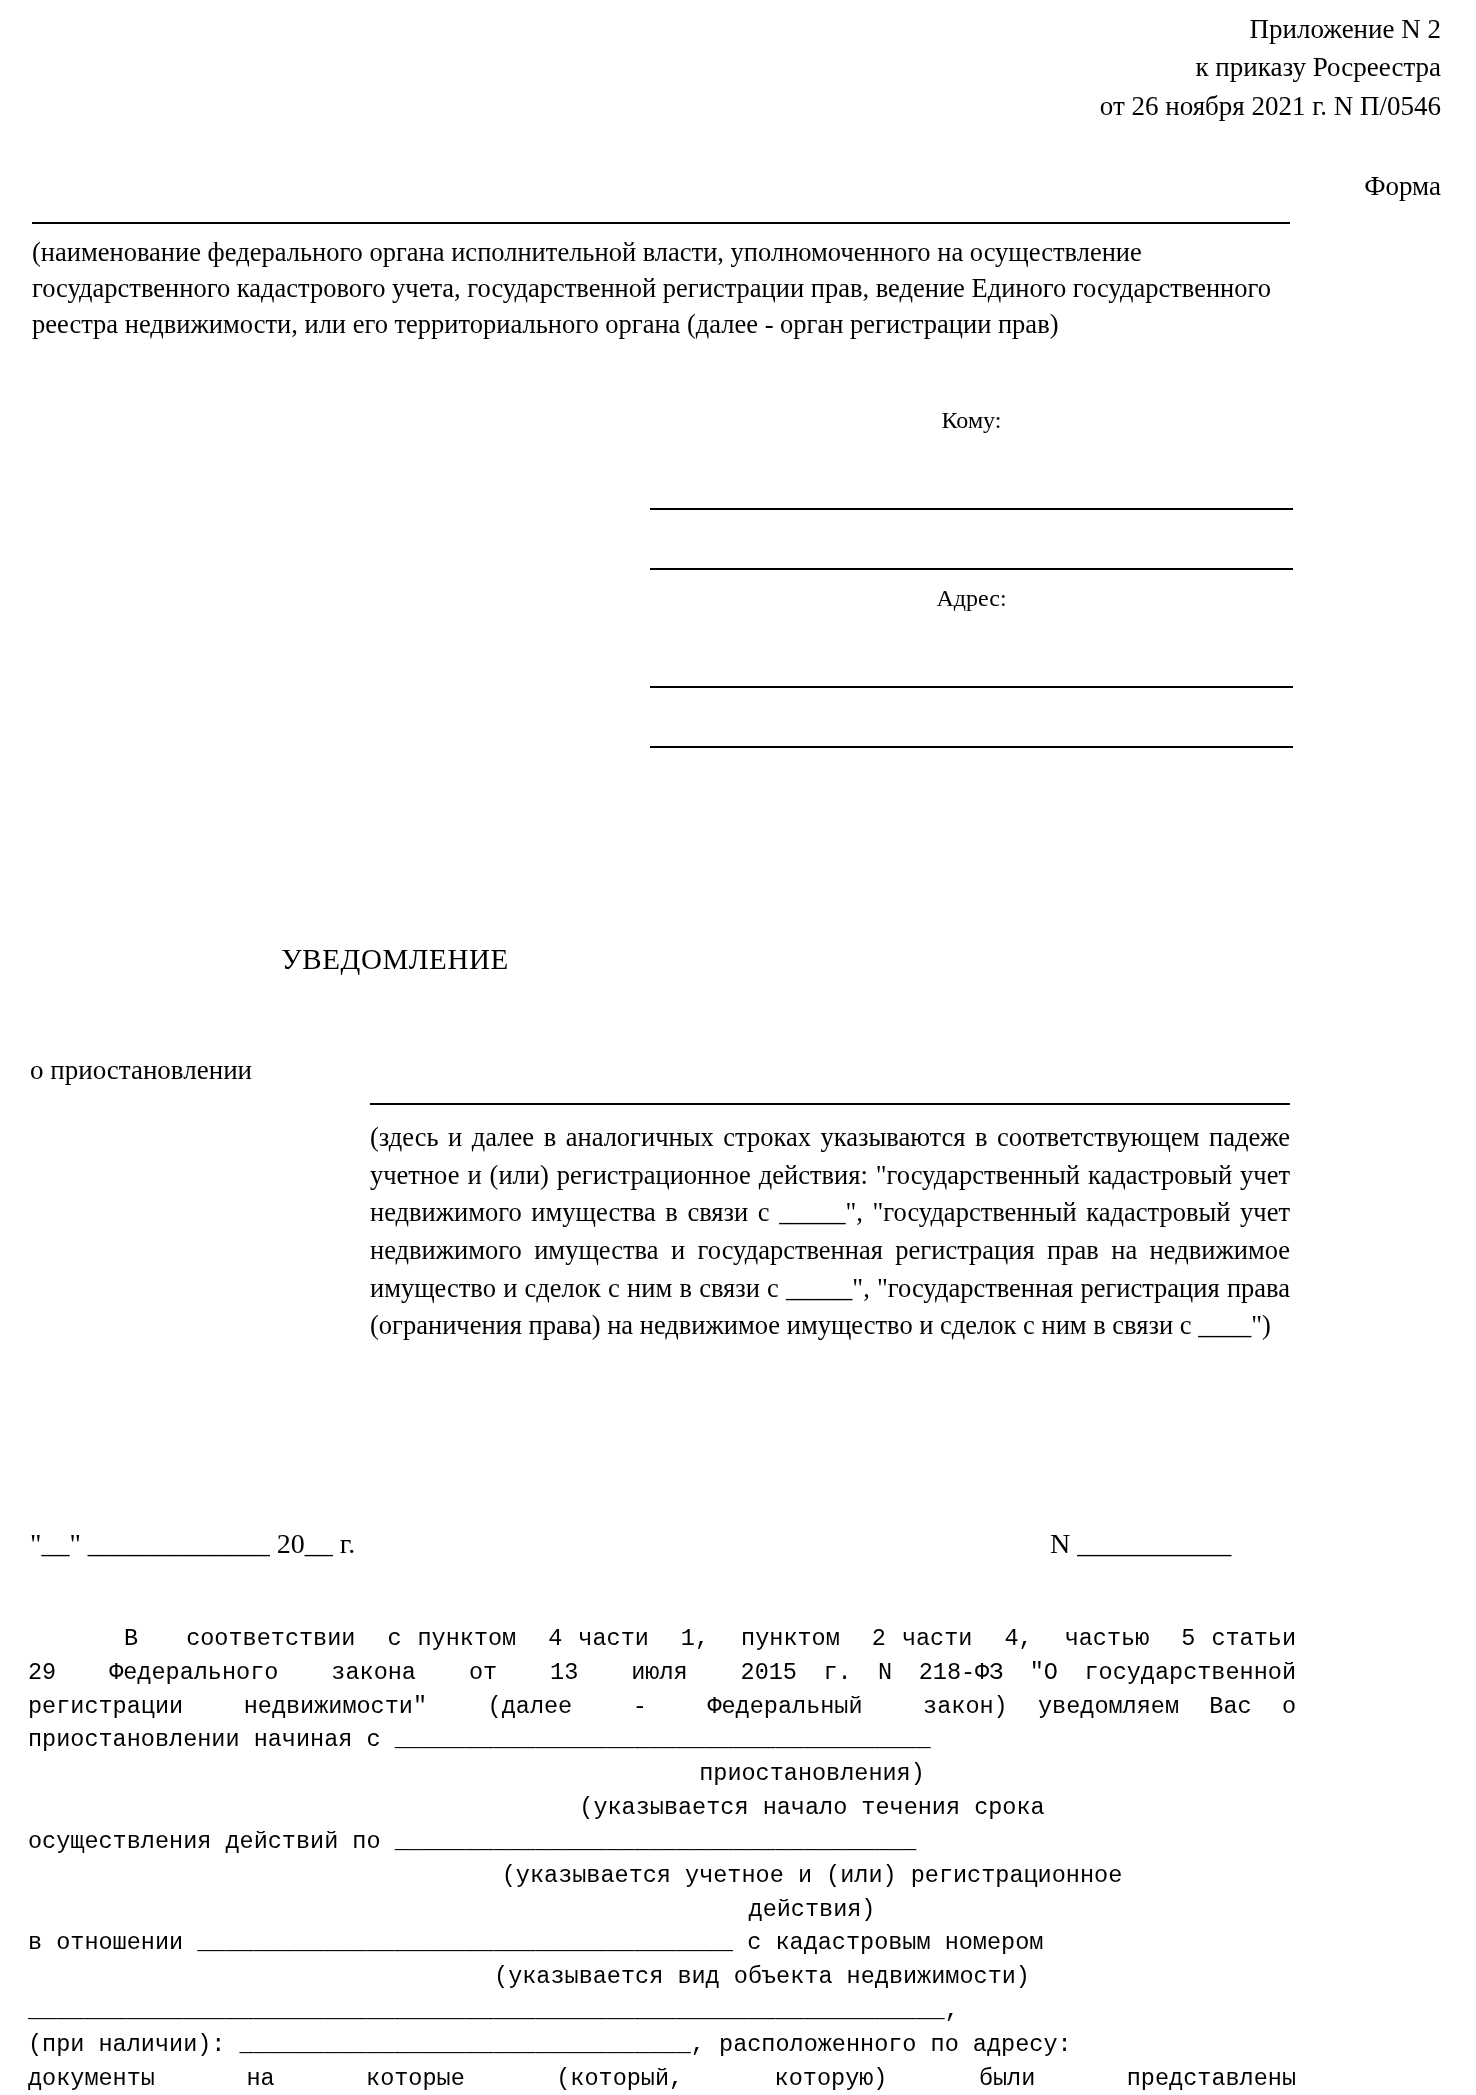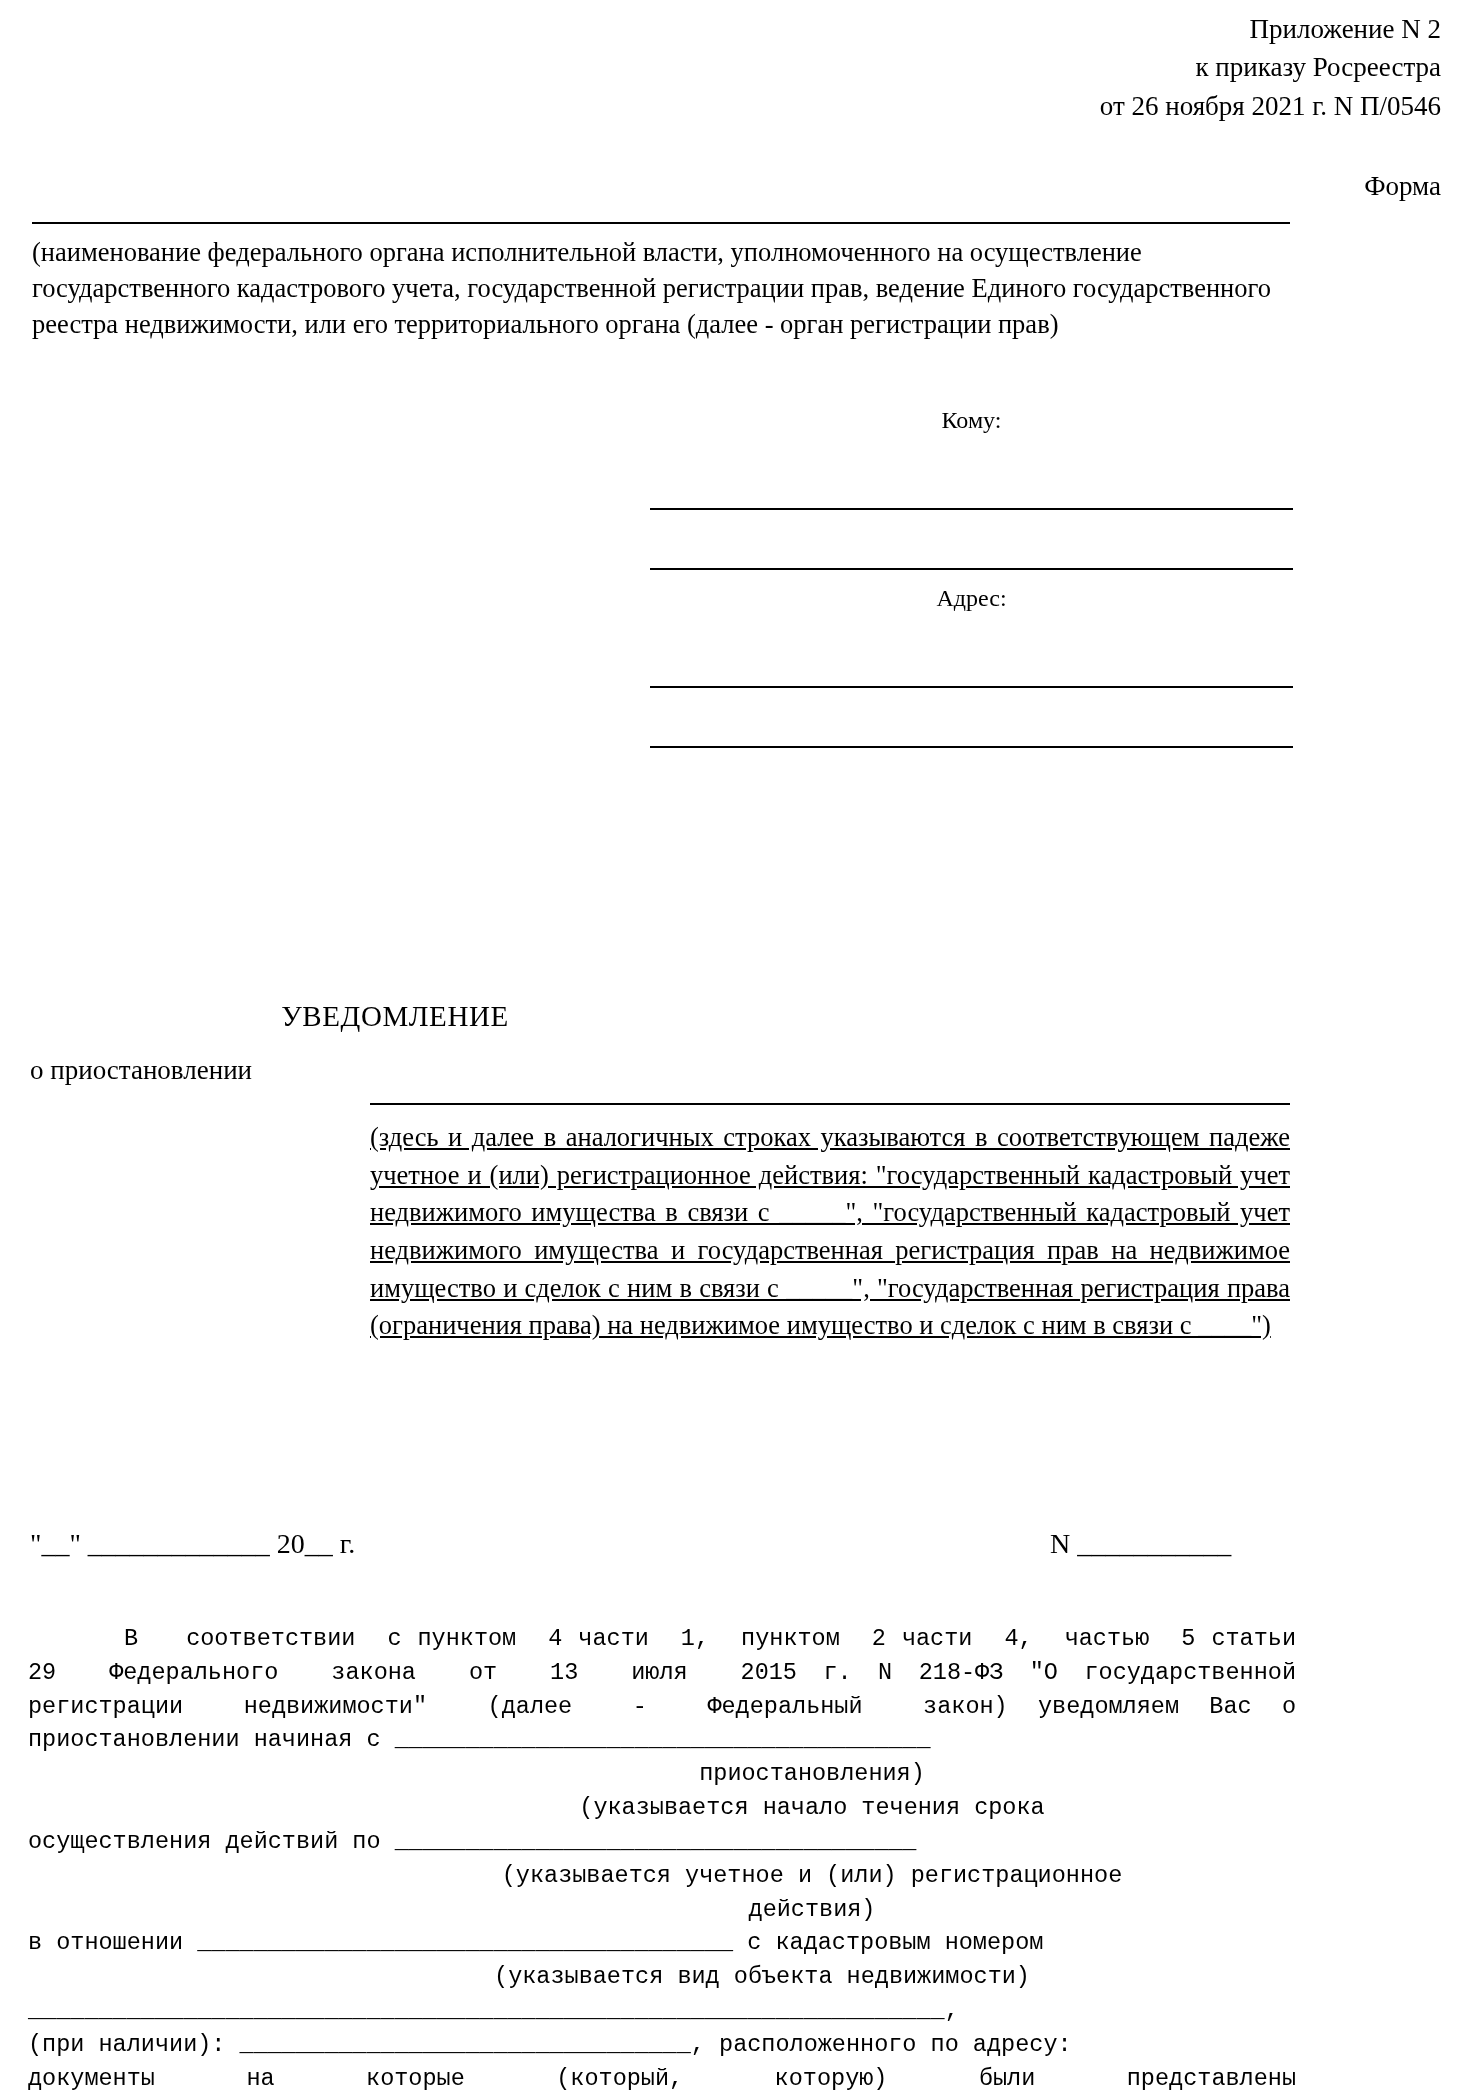--- a/index.html
+++ b/index.html
@@ -83,21 +83,21 @@
   .addressee .blank-line.tight {
     margin-top: 58px;
   }
   .addressee .label.addr {
     margin-top: 13px;
   }
 
   
   .notif-title {
     position: absolute;
-    top: 1000px;
+    top: 943px;
     left: 0;
     width: 790px;
     text-align: center;
     font-size: 29px;
     letter-spacing: 0.6px;
   }
 
   
   .subject-row {
     position: absolute;
@@ -122,21 +122,20 @@
   .subject-note {
     position: absolute;
     top: 64px;
     left: 340px;
     width: 920px;
     font-size: 26.5px;
     line-height: 1.42;
     text-align: justify;
     text-align-last: left;
     hyphens: none;
-    text-decoration: underline;
   }
 
   
   .date-line {
     position: absolute;
     top: 1528px;
     left: 30px;
     width: 1262px;
     font-size: 28px;
   }

